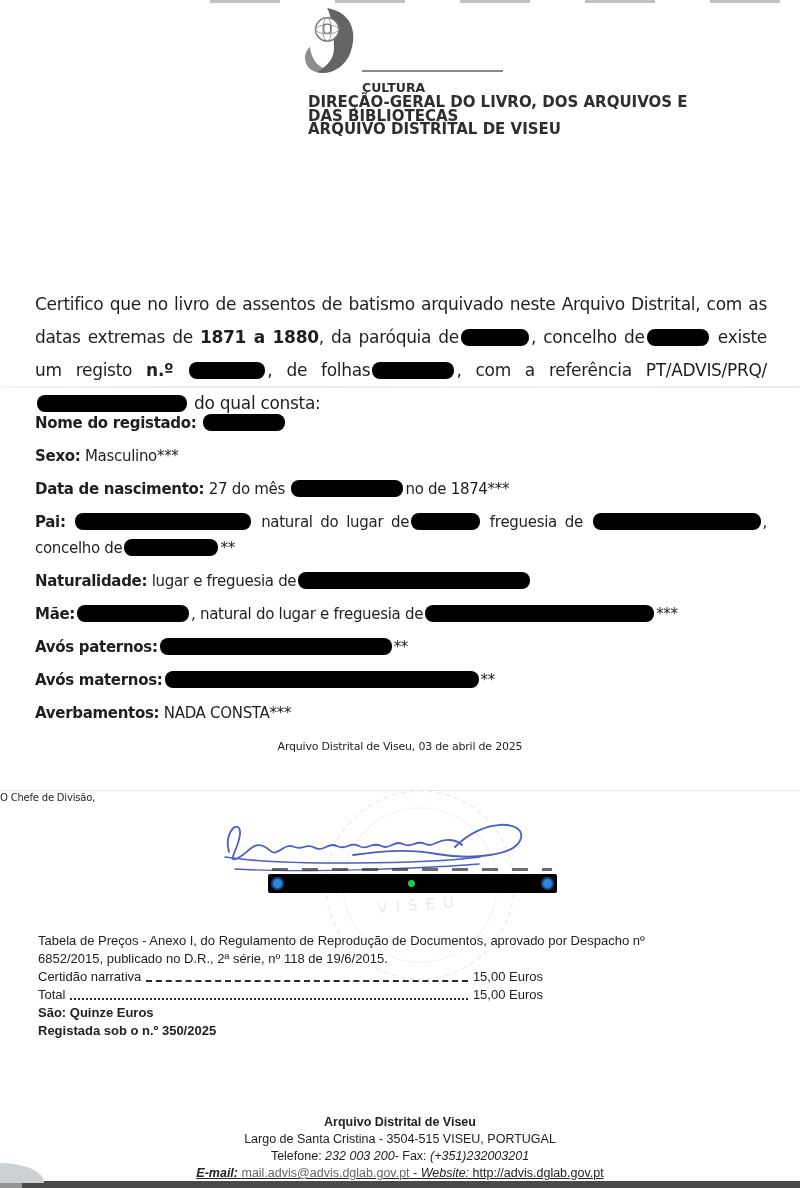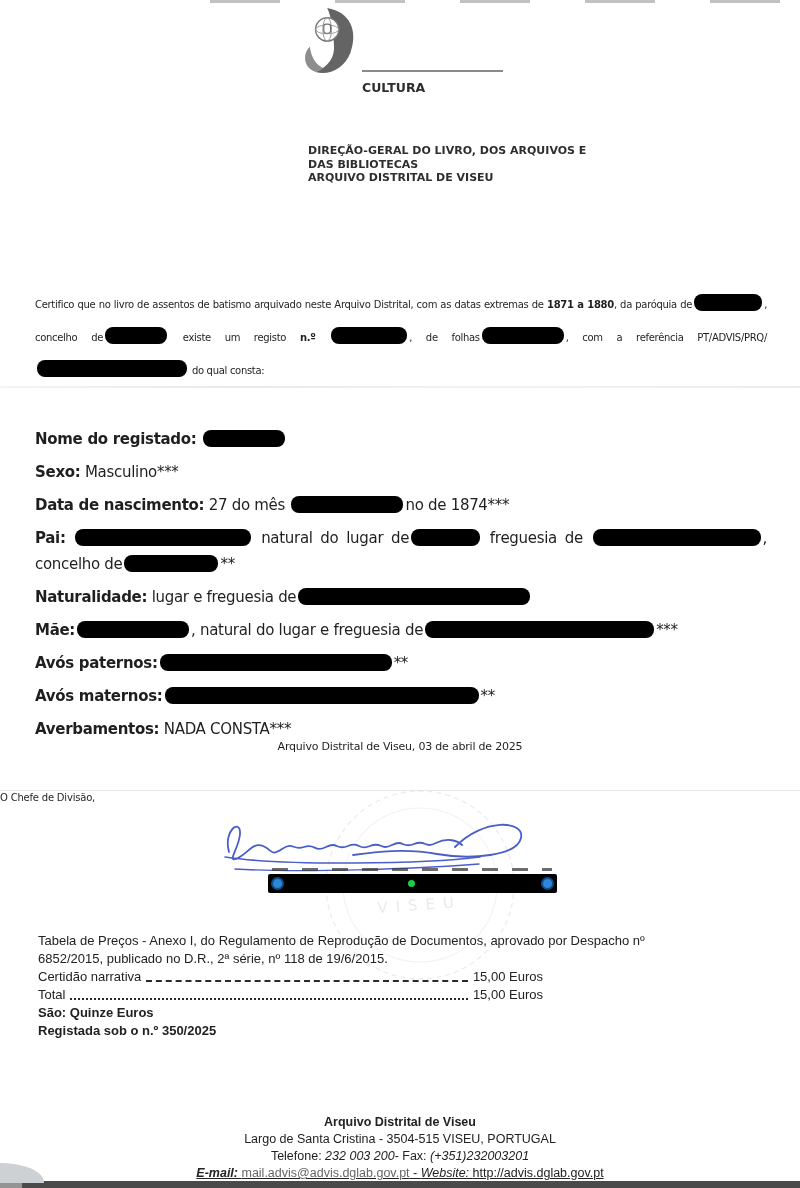--- a/index.html
+++ b/index.html
@@ -8,30 +8,30 @@
 
   .b{font-weight:bold;}
   .i{font-style:italic;}
 
   
   .logo{position:absolute;left:302px;top:8px;width:62px;height:68px;}
   .wordmark{position:absolute;left:362px;top:12px;font-family:"Liberation Serif","DejaVu Serif",serif;
             font-weight:bold;font-size:27px;line-height:27px;color:#3b3b3b;letter-spacing:.5px;}
   .rule{position:absolute;left:362px;top:70px;width:141px;height:2px;background:#8a8a8a;}
   .sector{position:absolute;left:362px;top:80px;font-size:12.5px;color:#2e2e2e;}
-  .org{position:absolute;left:308px;top:96px;font-size:11px;line-height:13.5px;color:#2e2e2e;font-weight:bold;margin-top:48px;}
+  .org{position:absolute;left:308px;top:96px;font-size:15px;line-height:13.5px;color:#2e2e2e;font-weight:bold;}
 
   
   .title{position:absolute;left:0;right:0;top:212px;text-align:center;
          font-size:18px;font-weight:600;letter-spacing:.6px;color:#242424;}
 
   
   .intro{position:absolute;left:35px;top:288px;width:732px;margin:0;
-         font-size:10px;line-height:33px;letter-spacing:-.3px;text-align:justify;}
-  .fields{position:absolute;left:35px;top:410px;width:732px;font-size:15px;letter-spacing:-.3px;margin-top:16px;}
+         font-size:17px;line-height:33px;letter-spacing:-.3px;text-align:justify;}
+  .fields{position:absolute;left:35px;top:410px;width:732px;font-size:15px;letter-spacing:-.3px;}
   .field{line-height:26px;margin-bottom:7px;}
   .justify{text-align:justify;}
 
   .redact{display:inline-block;background:#000;height:17px;border-radius:8px;
           vertical-align:-3px;margin:0 2px;}
 
   
   .placedate{position:absolute;left:0;right:0;top:740px;text-align:center;font-size:11px;letter-spacing:-.2px;}
   .role{position:absolute;left:0;right:0;top:792px;font-size:10px;letter-spacing:-.2px;z-index:2;}
   .signature{position:absolute;left:215px;top:802px;width:330px;height:80px;z-index:2;}

